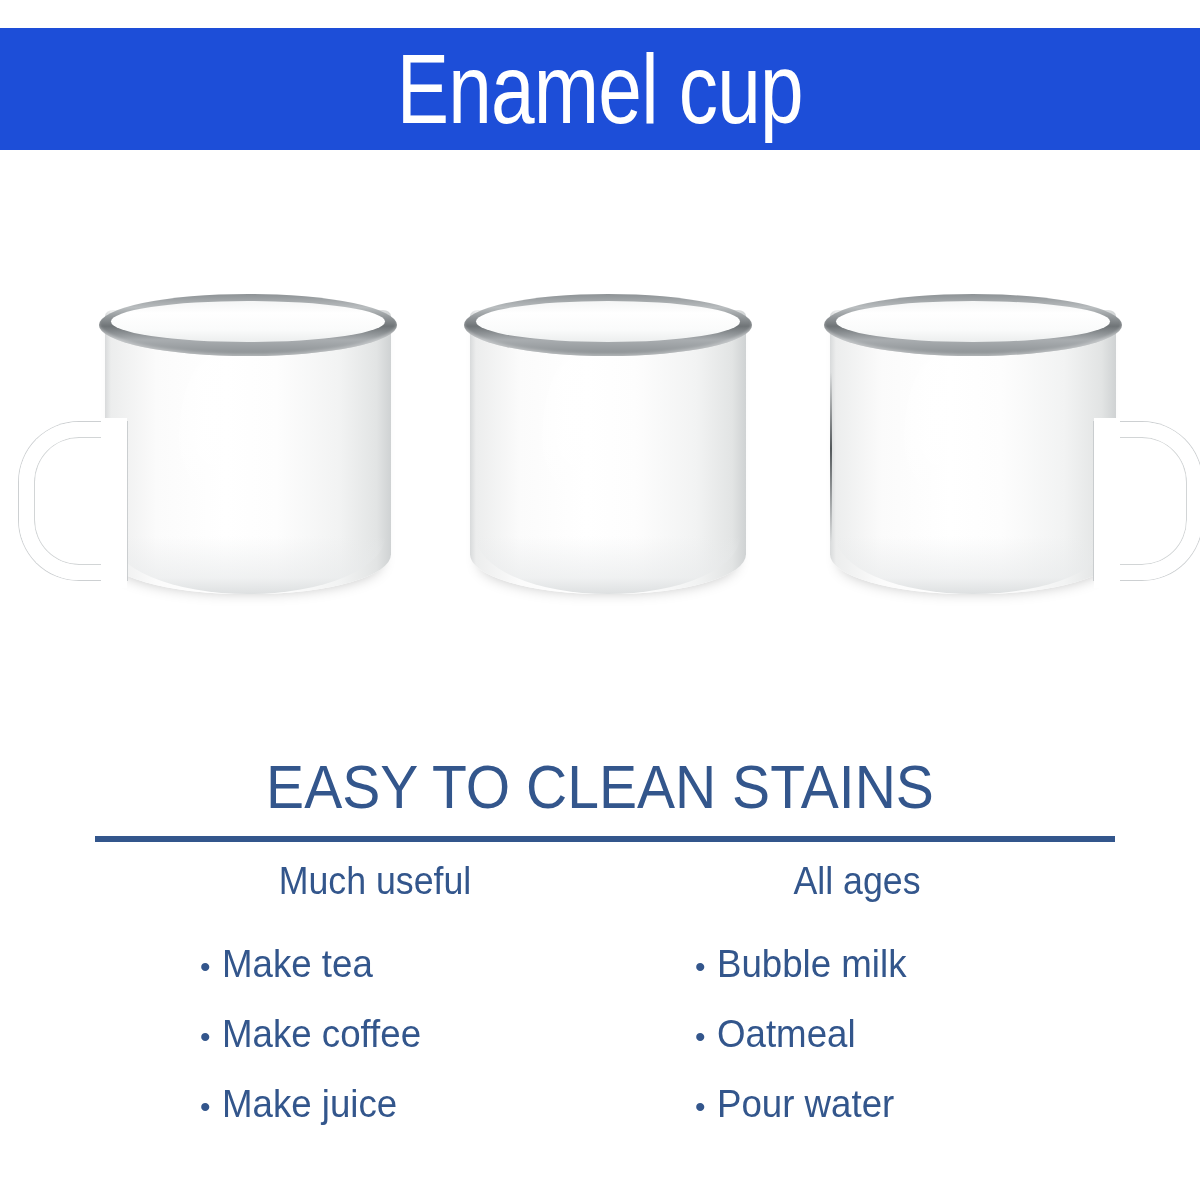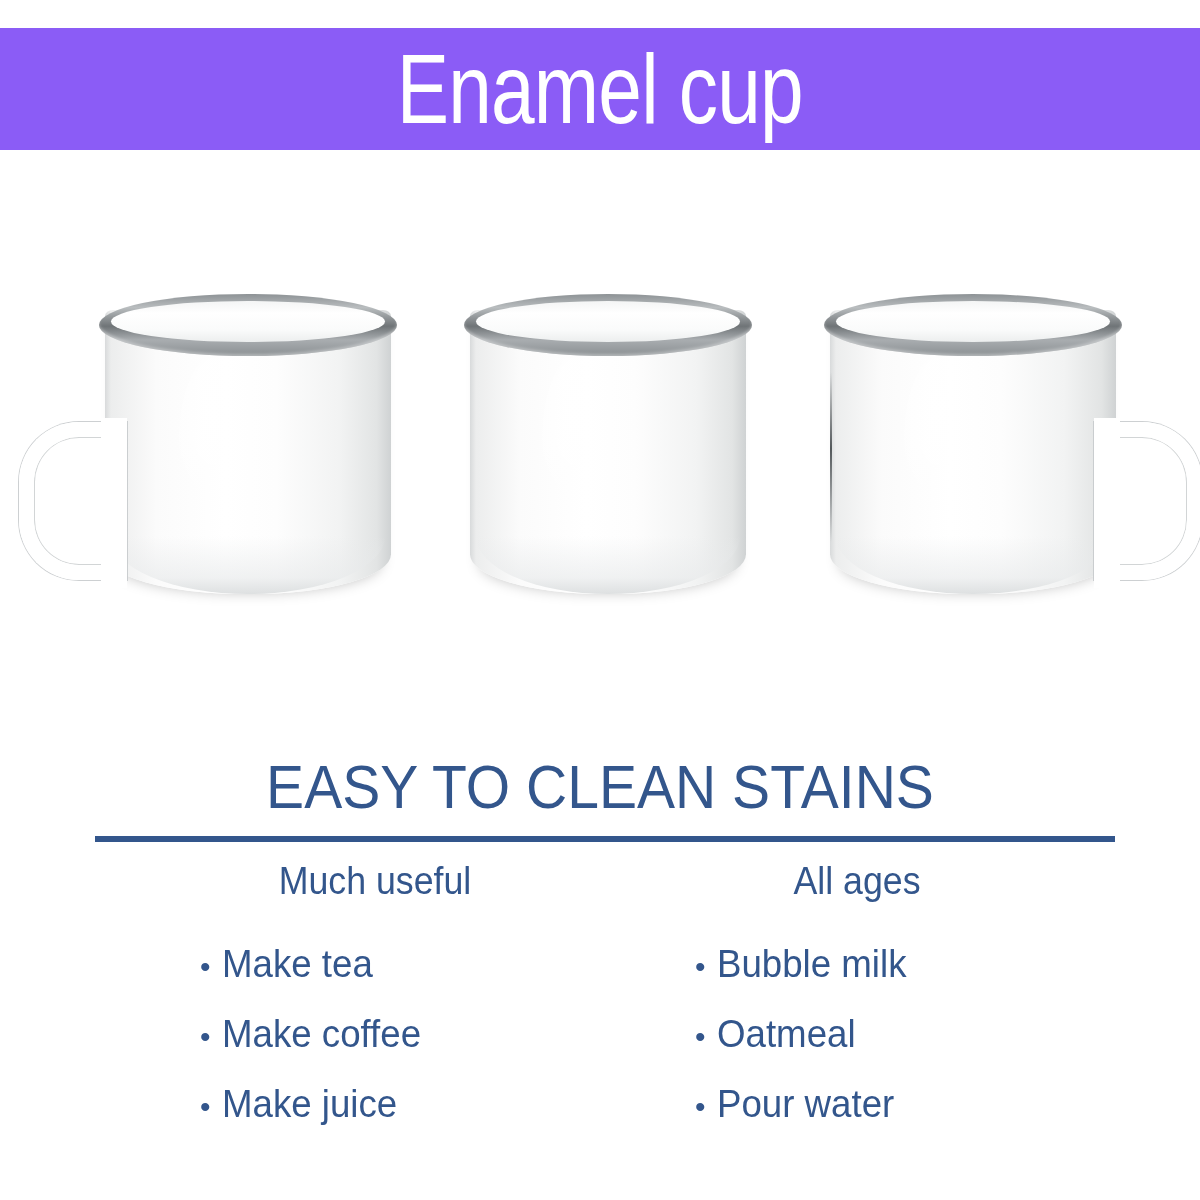--- a/index.html
+++ b/index.html
@@ -16,21 +16,21 @@
     -webkit-font-smoothing: antialiased;
   }
 
   
   .banner {
     position: absolute;
     left: 0;
     top: 28px;
     width: 1200px;
     height: 122px;
-    background: #8b5cf6;
+    background: #1d4ed8;
     display: flex;
     align-items: center;
     justify-content: center;
   }
   .banner-title {
     color: #ffffff;
     font-family: "Liberation Sans Narrow", "Liberation Sans", sans-serif;
     font-size: 98px;
     line-height: 1;
     font-weight: 400;

